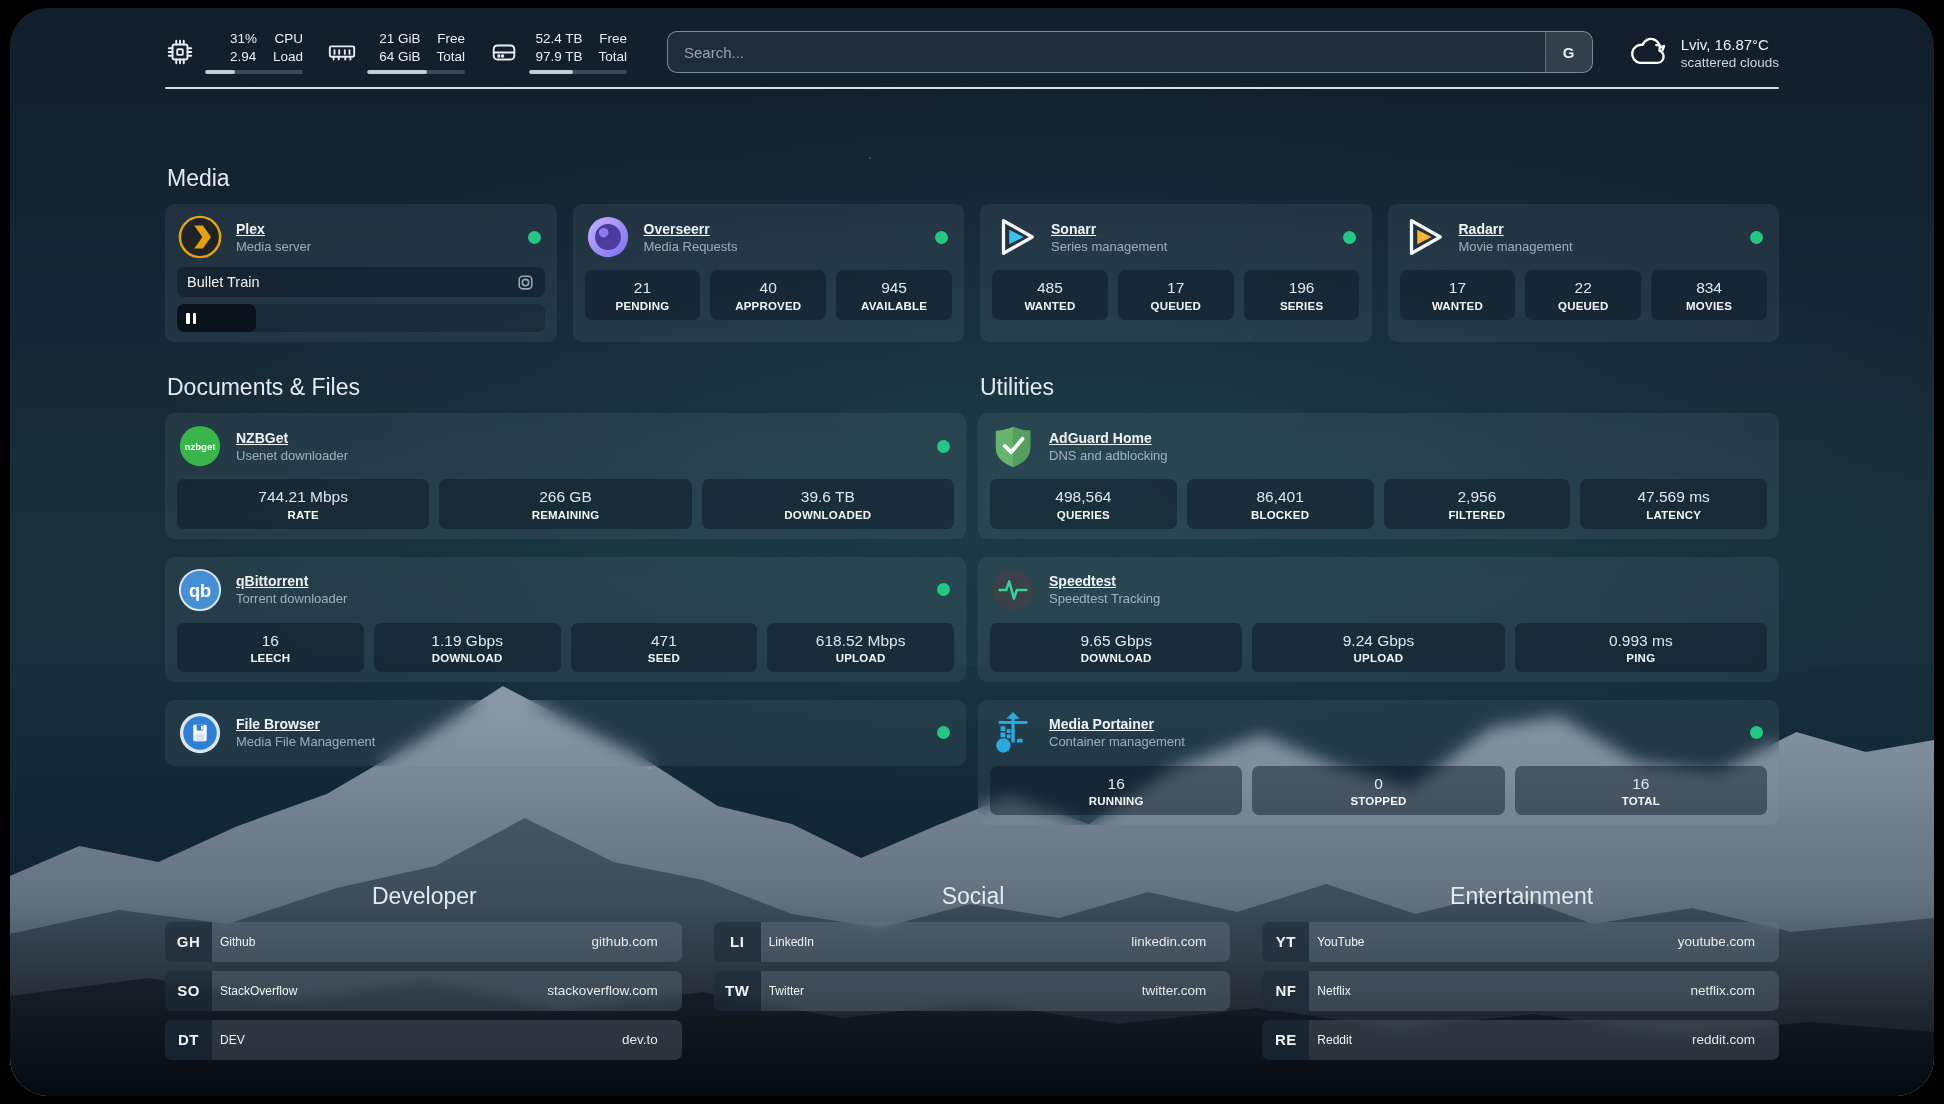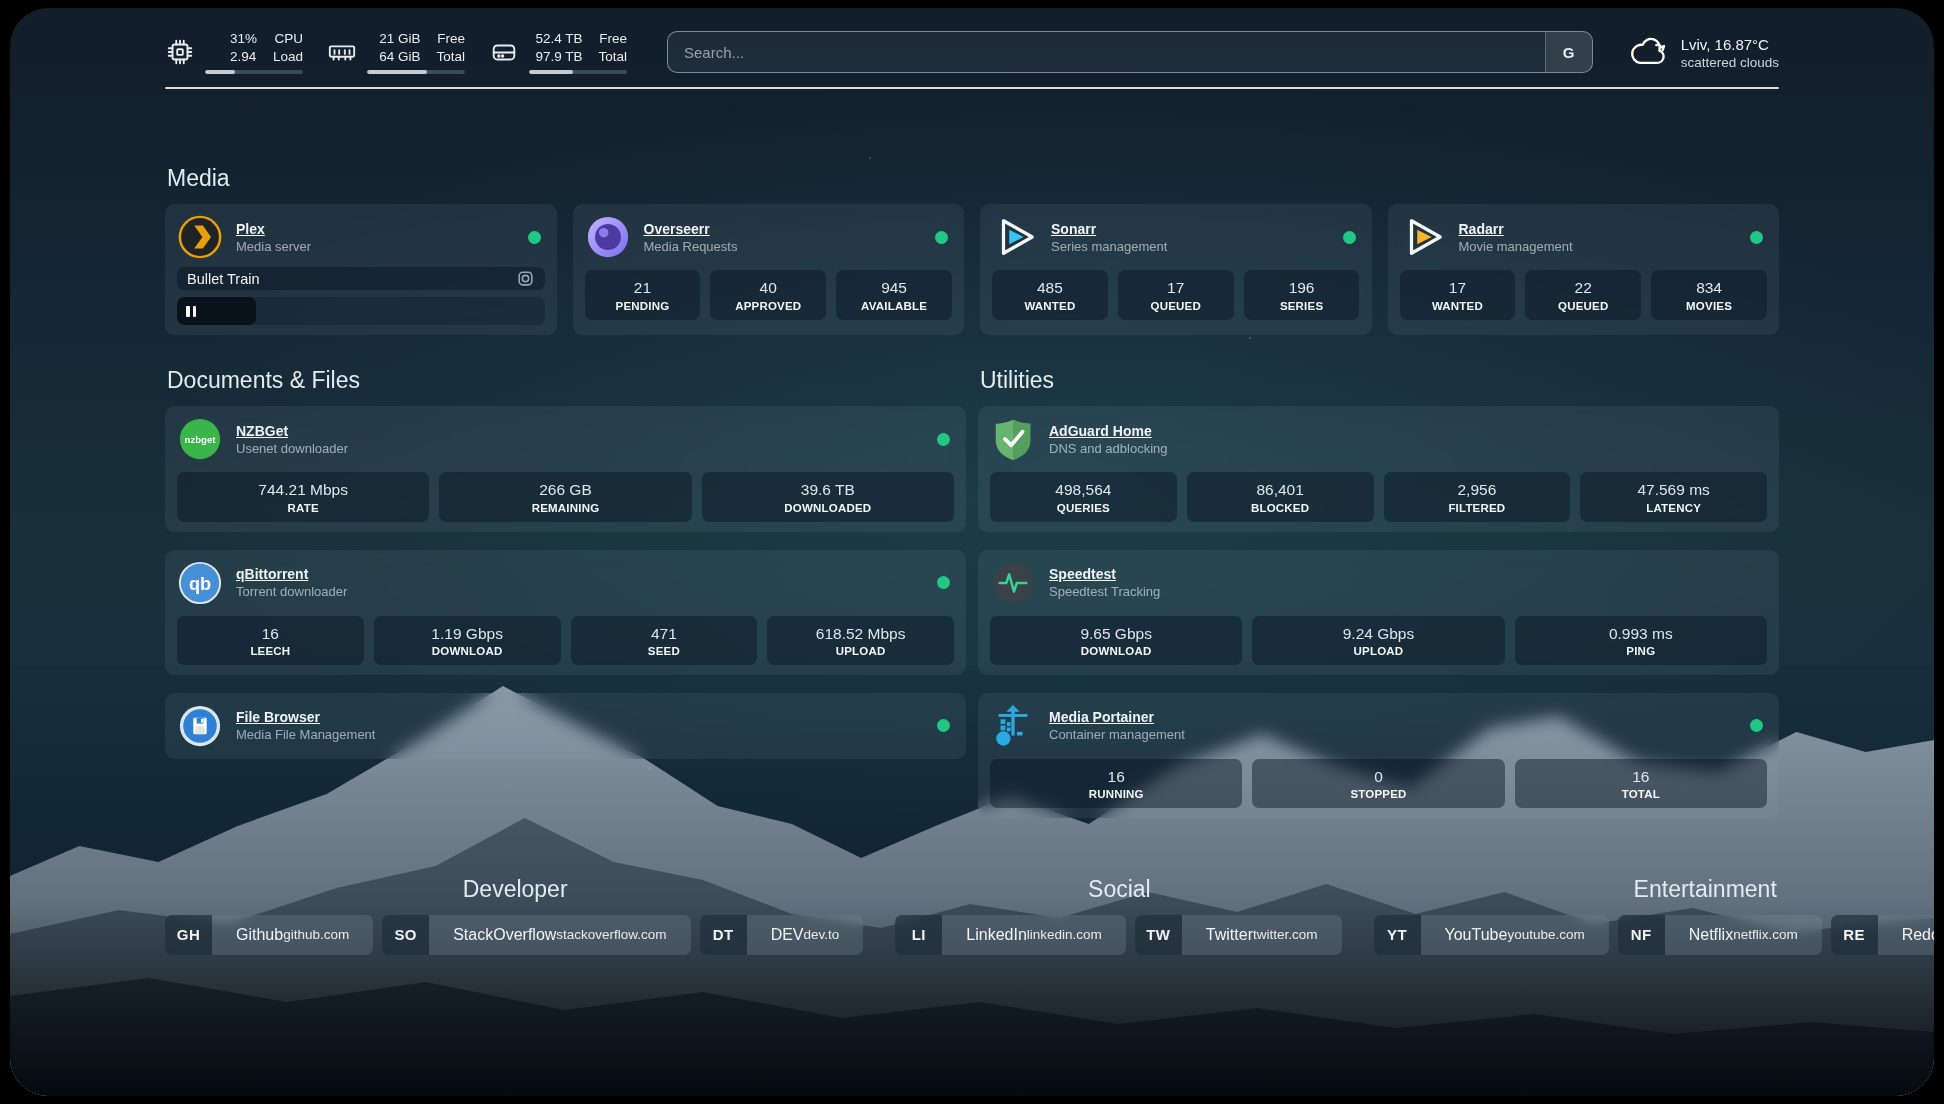--- a/index.html
+++ b/index.html
@@ -60,36 +60,36 @@
   .svc-name{font-size:14px;font-weight:600;color:#f0f4f7;line-height:1.3;text-decoration:underline;}
   .svc-desc{font-size:13px;color:rgba(230,240,248,.62);line-height:1.35;}
   .dot{margin-left:auto;margin-right:4px;width:13px;height:13px;border-radius:50%;background:#22c786;flex:none;}
   .stats{display:flex;gap:10px;margin-top:10px;}
   .stat{flex:1;background:rgba(8,20,30,.45);border-radius:7px;text-align:center;padding:8px 4px 8px;}
   .stat-value{font-size:15.5px;color:#dfe6ec;line-height:1.3;}
   .stat-label{font-size:11.5px;font-weight:700;color:#f4f7f9;margin-top:1px;letter-spacing:.2px;}
 
   
   .np-row{margin-top:7px;display:flex;align-items:center;background:rgba(8,20,30,.45);border-radius:7px;
-    height:23px;padding:0 10px;font-size:14.5px;color:#eef2f5;}
+    height:30px;padding:0 10px;font-size:14.5px;color:#eef2f5;}
   .np-cam{margin-left:auto;display:flex;color:#9aa7b2;}
   .np-progress{margin-top:7px;position:relative;height:28px;border-radius:7px;background:rgba(15,31,44,.42);overflow:hidden;}
   .np-fill{position:absolute;left:0;top:0;bottom:0;background:rgba(5,13,21,.8);border-radius:7px;
     display:flex;align-items:center;padding-left:9px;gap:3px;}
   .pb{width:3.5px;height:11px;background:#fff;border-radius:1px;}
   .np-time{position:absolute;right:11px;top:16px;bottom:0;display:flex;align-items:center;font-size:15px;font-weight:600;color:#f2f5f7;margin-top:48px;}
 
   
   .bm-sec{margin-top:58px;display:grid;grid-template-columns:1fr 1fr 1fr;gap:32px;text-align:center;}
-  .bm-list{display:flex;flex-direction:row;gap:9px;}
+  .bm-list{display:flex;flex-direction:column;gap:9px;}
   .bm-row{display:flex;align-items:stretch;height:40px;border-radius:7px;overflow:hidden;
     background:rgba(130,150,165,.26);-webkit-backdrop-filter:blur(5px);backdrop-filter:blur(5px);cursor:pointer;}
   .bm-abbr{width:47px;flex:none;background:rgba(10,23,34,.55);display:flex;align-items:center;justify-content:center;
     font-size:15px;font-weight:600;letter-spacing:.4px;color:#eef2f5;}
-  .bm-name{align-self:center;padding-left:24px;font-size:16px;color:#f0f4f7;}
+  .bm-name{align-self:center;padding-left:8px;font-size:12px;color:#f0f4f7;}
   .bm-domain{margin-left:auto;align-self:center;padding-right:24px;font-size:13.5px;color:rgba(255,255,255,.88);}
 </style>
 </head>
 <body>
 
 <div class="panel">
   <div class="glow"></div>
   <div class="mountains">
     <svg viewBox="0 0 1944 430" preserveAspectRatio="none">
       <path fill="#a8b6c2" d="M0,210 L70,180 L150,196 L230,160 L320,128 L420,70 L498,20 L552,48 L640,92 L715,140 L790,158 L860,192 L935,160 L1010,130 L1090,158 L1180,100 L1265,68 L1340,100 L1415,122 L1495,62 L1565,50 L1645,96 L1725,106 L1805,66 L1875,86 L1944,74 L1944,430 L0,430 Z"></path>

